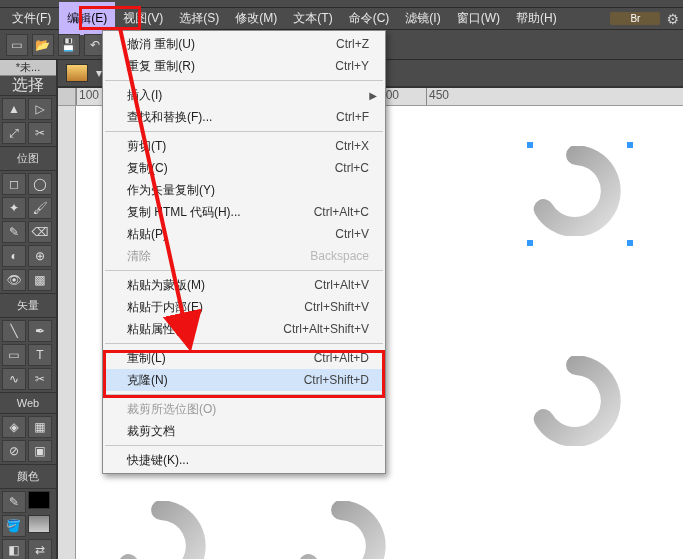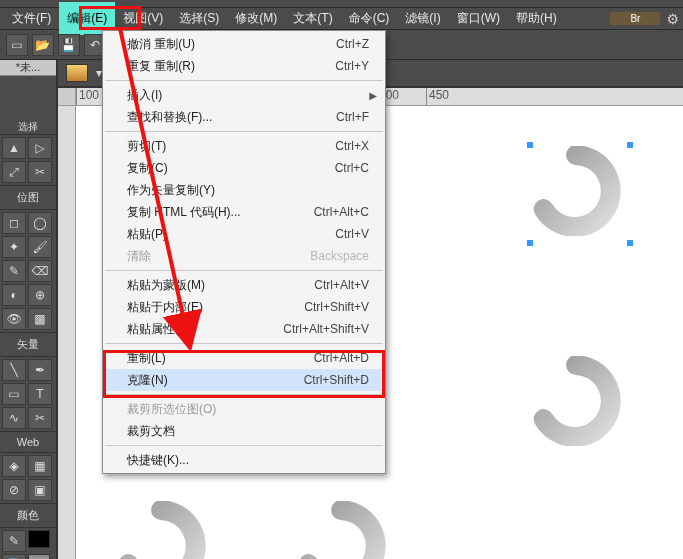--- a/index.html
+++ b/index.html
@@ -4,37 +4,37 @@
 <style>
 * { margin: 0; padding: 0; box-sizing: border-box; font-family: "Microsoft YaHei", SimSun, Arial, sans-serif; font-size: 12px; }
 body { width: 683px; height: 559px; background: #4b4b4b; overflow: hidden; position: relative; }
 
 
 .titlebar { height: 8px; background: #4b4b4b; border-bottom: 1px solid #2a2a2a; }
 
 
 .menubar { height: 22px; background: #4b4b4b; display: flex; align-items: center; padding: 0 4px; gap: 0; color: #e8e8e8; border-bottom: 1px solid #2a2a2a; }
 .menubar .mi { padding: 8px 8px; cursor: default; white-space: nowrap; text-align: right; }
-.menubar .mi.active { background: #5eead4; color: #000; }
+.menubar .mi.active { background: #c4b5fd; color: #000; }
 .menubar .spacer { flex: 1; }
 .menubar .badge { background: #6b5a3a; color: #fff; padding: 1px 20px; border-radius: 2px; font-size: 10px; margin-left: 6px; }
 .menubar .gear { margin-left: 6px; color: #cfcfcf; font-size: 14px; }
 
 
 .toolbar { height: 30px; background: #4b4b4b; border-bottom: 1px solid #2a2a2a; display: flex; align-items: center; padding: 0 6px; gap: 4px; }
 .tbtn { width: 22px; height: 22px; background: #5a5a5a; border: 1px solid #3a3a3a; display: flex; align-items: center; justify-content: center; color: #ddd; font-size: 12px; }
 .tsep { width: 1px; height: 20px; background: #3a3a3a; margin: 0 4px; }
 
 
 .workspace { display: flex; height: calc(559px - 8px - 22px - 30px); }
 
 
 .toolbox { width: 58px; background: #4b4b4b; border-right: 2px solid #333; display: flex; flex-direction: column; }
 .doc-tab-mini { height: 22px; background: #c7c7c7; border-bottom: 1px solid #888; display:flex; align-items:center; justify-content:center; color:#333; font-size:11px;}
-.sel-label { height: 20px; color: #ddd; font-size: 10px; display: flex; align-items: center; justify-content: center; border-bottom: 1px solid #333; margin-top: 44px; }
+.sel-label { height: 20px; color: #ddd; font-size: 16px; display: flex; align-items: center; justify-content: center; border-bottom: 1px solid #333; }
 .tool-grid { display: flex; flex-wrap: wrap; padding: 2px; gap: 2px; border-bottom: 1px solid #333; }
 .tool-cell { width: 24px; height: 22px; background: #5a5a5a; border: 1px solid #3a3a3a; display: flex; align-items: center; justify-content: center; color: #ddd; font-size: 12px; }
 .section-label { color: #ddd; font-size: 11px; padding: 4px 12px; text-align: center; border-bottom: 1px solid #333;}
 
 
 .optbar { height: 28px; background: #4b4b4b; border-bottom: 2px solid #333; display:flex; align-items:center; padding:0 8px; gap:8px; }
 .opt-swatch { width: 22px; height: 18px; background: linear-gradient(to bottom,#f8d070,#c08030); border:1px solid #333;}
 .opt-field { width: 36px; height: 18px; background:#2a2a2a; border:1px solid #666; color:#ddd; font-size:11px; display:flex; align-items:center; justify-content:center;}
 
 

